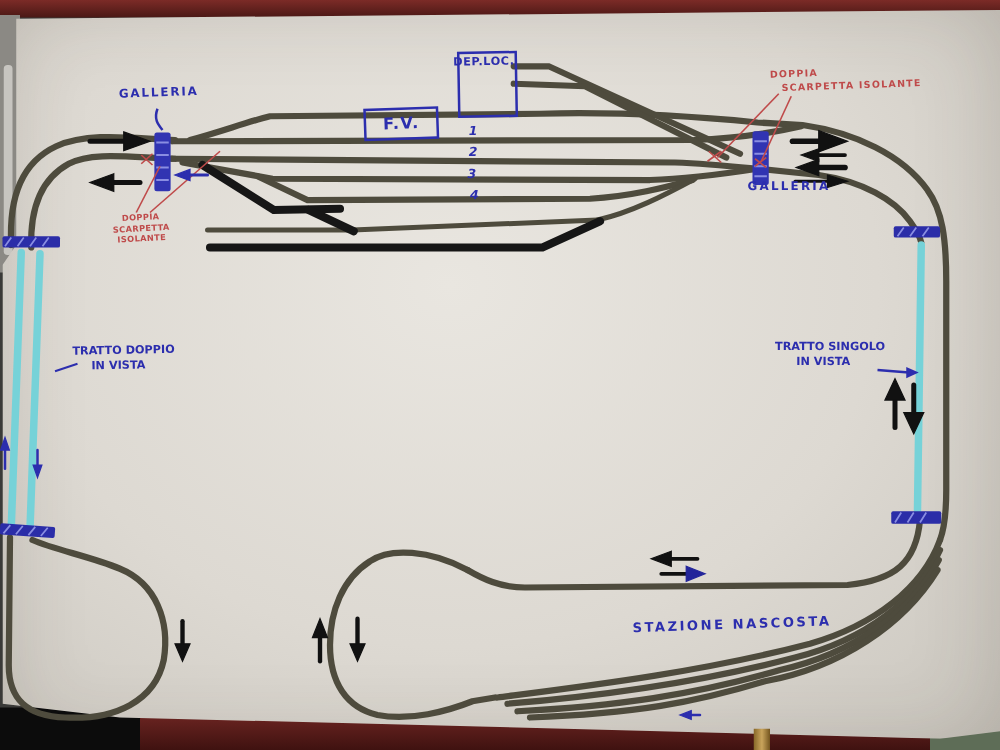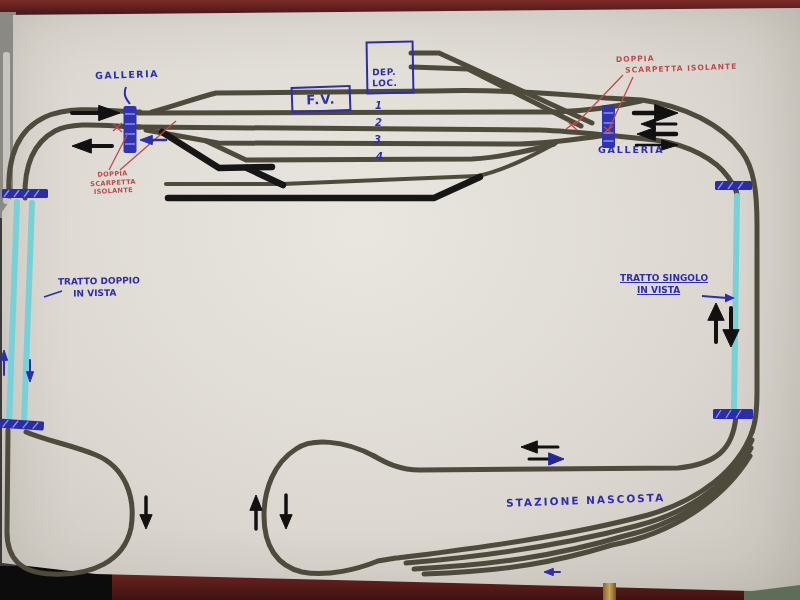--- a/index.html
+++ b/index.html
@@ -25,30 +25,30 @@
   
   svg.plan{position:absolute;left:0;top:0;}
   
   .lbl{position:absolute;color:#2c2eae;font-weight:bold;white-space:nowrap;}
   .lbl span{display:block;}
   .galleria-left{left:95px;top:69px;font-size:9.5px;letter-spacing:1.5px;transform:rotate(-2deg);}
   .galleria-right{left:598px;top:144px;font-size:9.5px;letter-spacing:1.8px;}
   .fv-box{left:291px;top:86px;width:56px;height:22px;border:2px solid #2c2eae;transform:rotate(-2deg);
     display:flex;align-items:center;justify-content:center;font-size:13px;letter-spacing:1px;}
   .dep-box{left:366px;top:41px;width:40px;height:44px;border:2px solid #2c2eae;transform:rotate(-1deg);
-    font-size:9px;display:flex;flex-direction:column;justify-content:flex-end;
+    font-size:9px;display:flex;justify-content:flex-end;
     padding:2px 0 3px 4px;line-height:1.2;letter-spacing:.5px;}
   .red-lbl{color:#bf4a4a;}
   .isolante-left{left:84px;top:170px;font-size:6.6px;line-height:1.3;text-align:center;
     transform:rotate(-3deg);letter-spacing:.3px;width:58px;white-space:normal;}
   .isolante-right{left:616px;top:52px;font-size:7.6px;line-height:1.45;transform:rotate(-2deg);letter-spacing:1px;}
   .isolante-right span:nth-child(2){margin-left:9px;}
   .tratto-doppio{left:58px;top:275px;font-size:9px;line-height:1.35;transform:rotate(-1deg);}
   .tratto-doppio span:nth-child(2){padding-left:15px;}
-  .tratto-singolo{left:620px;top:272px;font-size:9px;line-height:1.35;text-decoration:underline;}
+  .tratto-singolo{left:620px;top:272px;font-size:9px;line-height:1.35;}
   .tratto-singolo span:nth-child(2){padding-left:17px;}
   .stazione{left:506px;top:494px;font-size:10.5px;letter-spacing:2px;transform:rotate(-2deg);}
   .tnum{position:absolute;font-size:10px;color:#2c2eae;font-weight:bold;font-style:italic;}
   .t1{left:375px;top:100px;} .t2{left:375px;top:117px;} .t3{left:374px;top:134px;} .t4{left:376px;top:151px;}
 </style>
 </head>
 <body>
 
 <div id="photo">
 

